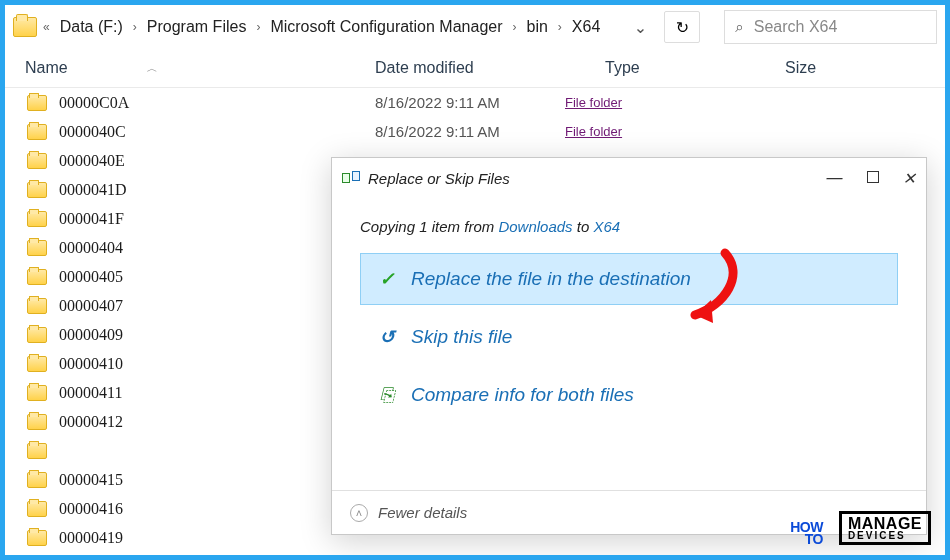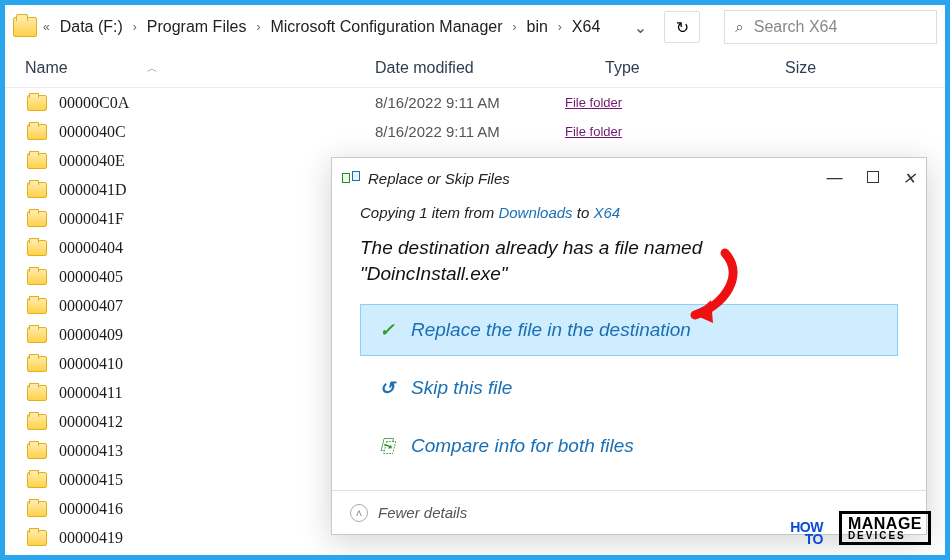--- a/index.html
+++ b/index.html
@@ -37,21 +37,21 @@
 
   
   .dialog { position:absolute; left:326px; top:152px; width:596px; height:378px; background:#fff; border:1px solid #c8c8c8; box-shadow: 0 6px 30px rgba(0,0,0,.18); font-style: italic; }
   .dlg-title { display:flex; align-items:center; height:40px; padding:0 10px; font-size:15px; color:#222; }
   .dlg-title .tico { width:18px; height:14px; margin-right:8px; position:relative; }
   .dlg-title .tico .a { position:absolute; left:0; top:2px; width:8px; height:10px; border:1px solid #2b8a2b; background:#e9ffe9; }
   .dlg-title .tico .b { position:absolute; right:0; top:0; width:8px; height:10px; border:1px solid #1a6fb5; background:#e8f3ff; }
   .dlg-ctrls { margin-left:auto; display:flex; gap:24px; font-size:16px; color:#333; }
   .dlg-ctrls .box { width:12px; height:12px; border:1px solid #333; display:inline-block; }
   .dlg-body { padding: 4px 28px 0 28px; }
-  .copying { font-size:15px; color:#222; margin-top:2px; }
+  .copying { font-size:15px; color:#222; margin-top:16px; }
   .copying .link { color:#1a6fb5; }
   .msg { font-size:19px; color:#111; margin-top:14px; line-height:1.35; }
   .options { margin-top:18px; display:flex; flex-direction:column; gap:6px; }
   .opt { display:flex; align-items:center; height:52px; font-size:19px; color:#1a6fb5; padding:0 16px; border:1px solid transparent; }
   .opt.sel { background:#d0ecff; border:1px solid #8fcff5; }
   .opt .oico { width:20px; height:20px; margin-right:14px; display:flex; align-items:center; justify-content:center; font-size:18px; }
   .ico-check { color:#27a327; font-weight:bold; }
   .ico-skip { color:#1a6fb5; font-weight:bold; }
   .ico-compare { color:#2b8a2b; font-size:16px; }
   .dlg-footer { position:absolute; left:0; right:0; bottom:0; height:44px; border-top:1px solid #e0e0e0; display:flex; align-items:center; padding:0 18px; color:#555; font-size:15px; gap:10px; }
@@ -172,21 +172,20 @@
         <span class="rtype" data-name="file-type"></span>
       </div>
       <div class="row" data-name="list-item">
         <span class="fico" data-name="folder-icon"></span>
         <span class="rname" data-name="file-name">00000412</span>
         <span class="rdate" data-name="file-date"></span>
         <span class="rtype" data-name="file-type"></span>
       </div>
       <div class="row" data-name="list-item">
         <span class="fico" data-name="folder-icon"></span>
-        <span class="rname" data-name="file-name">00000413</span>
         <span class="rdate" data-name="file-date"></span>
         <span class="rtype" data-name="file-type"></span>
       </div>
       <div class="row" data-name="list-item">
         <span class="fico" data-name="folder-icon"></span>
         <span class="rname" data-name="file-name">00000415</span>
         <span class="rdate" data-name="file-date"></span>
         <span class="rtype" data-name="file-type"></span>
       </div>
       <div class="row" data-name="list-item">
@@ -212,24 +211,20 @@
       <span data-name="dialog-title">Replace or Skip Files</span>
       <div class="dlg-ctrls" data-name="window-controls">
         <span data-name="minimize-button">—</span>
         <span data-name="maximize-button"><span class="box"></span></span>
         <span data-name="close-button">✕</span>
       </div>
     </div>
     <div class="dlg-body" data-name="dialog-body">
       <div class="copying" data-name="copy-status">
         <span data-name="copy-prefix">Copying 1 item from </span><span class="link" data-name="copy-source-link">Downloads</span><span data-name="copy-mid"> to </span><span class="link" data-name="copy-dest-link">X64</span>
-      </div>
-      <div class="msg" data-name="conflict-message">
-        <div data-name="msg-line1">The destination already has a file named</div>
-        <div data-name="msg-line2">"DoincInstall.exe"</div>
       </div>
       <div class="options" data-name="options">
         <div class="opt sel" data-name="option-replace">
           <span class="oico ico-check" data-name="check-icon">✓</span>
           <span data-name="option-replace-label">Replace the file in the destination</span>
         </div>
         <div class="opt" data-name="option-skip">
           <span class="oico ico-skip" data-name="undo-icon">↺</span>
           <span data-name="option-skip-label">Skip this file</span>
         </div>

